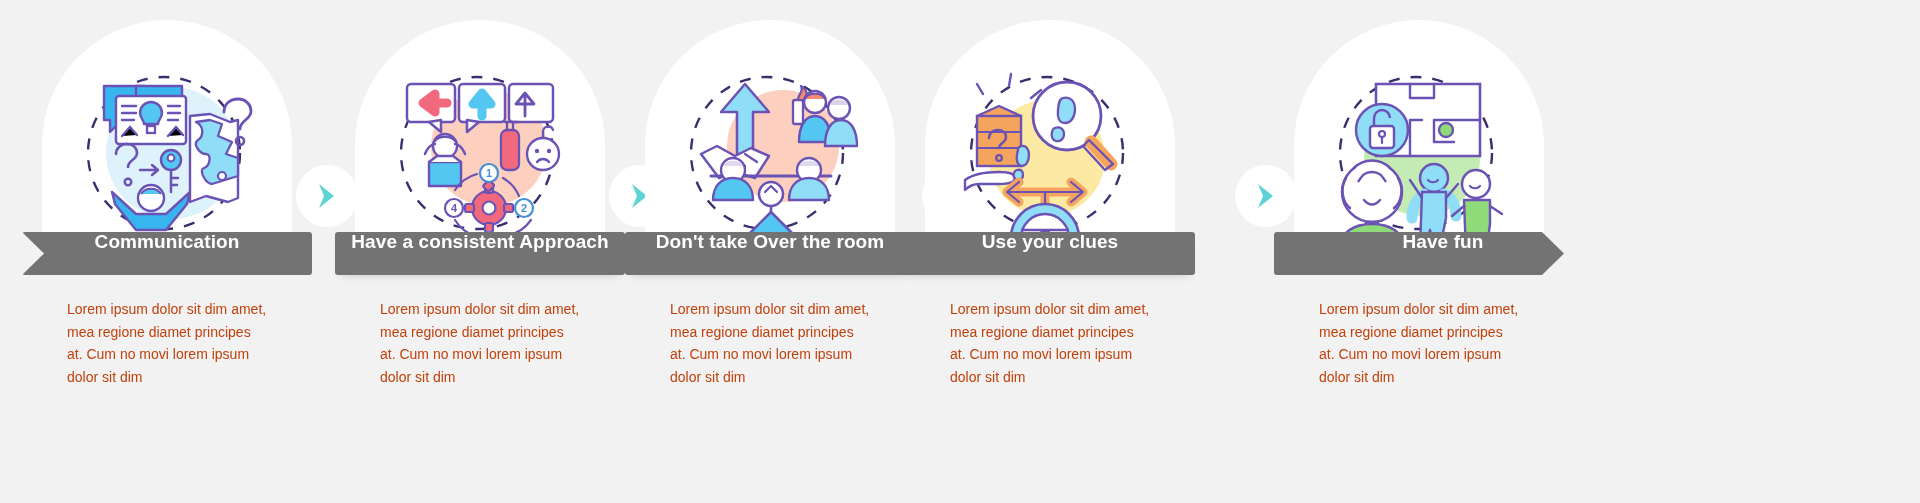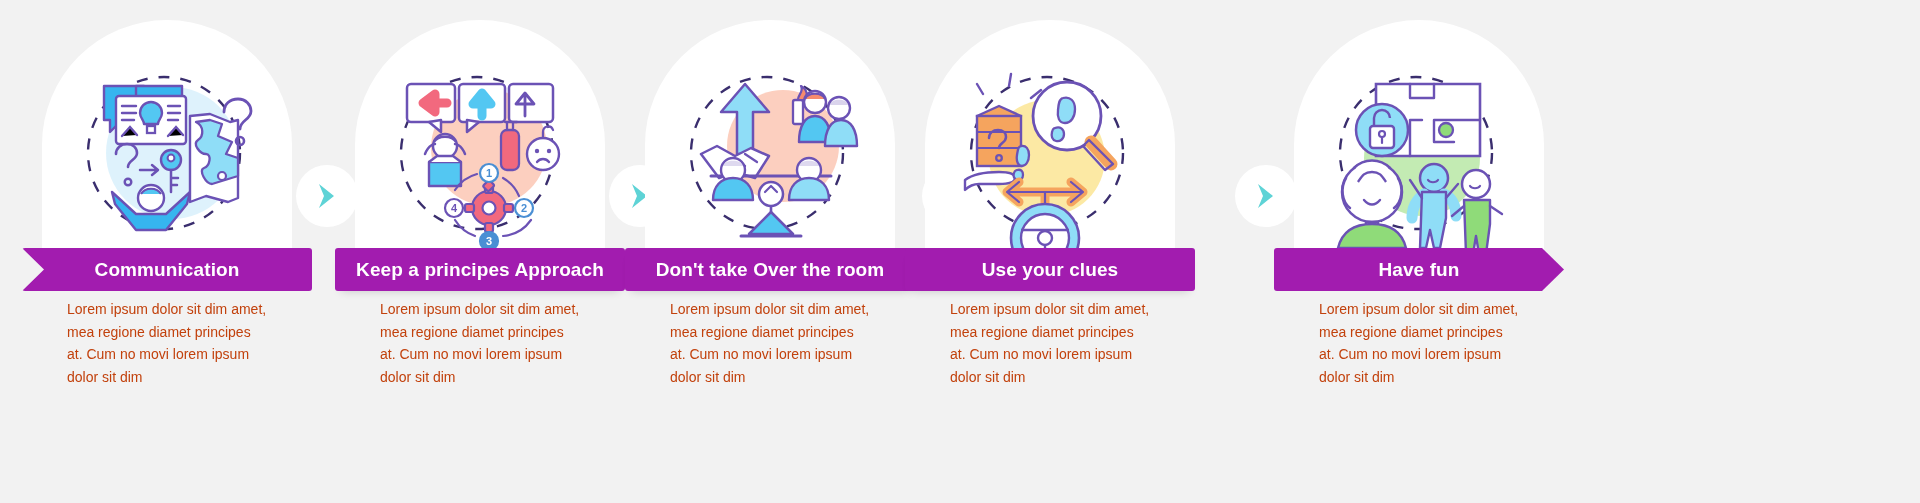--- a/index.html
+++ b/index.html
@@ -40,39 +40,38 @@
   }
   .icon-wrap svg{display:block;width:190px;height:190px;}
 
   
   .banner{
     position:absolute;
     left:0;
     top:212px;
     width:290px;
     height:43px;
-    background:#a21caf;
+    background:#737373;
     color:#ffffff;
     display:flex;
-    align-items:center;
     justify-content:center;
     text-align:center;
     font-weight:bold;
     font-size:19px;
     line-height:20px;
     letter-spacing:.1px;
     border-radius:3px;
     box-shadow:0 6px 10px -6px rgba(0,0,0,.18);
-    margin-top:16px;
   }
   .banner.tail{
     clip-path:polygon(0 0, 290px 0, 290px 43px, 0 43px, 22px 21.5px);
   }
   .banner.head{
     clip-path:polygon(0 0, 268px 0, 290px 21.5px, 268px 43px, 0 43px);
+    padding-left:24px;
   }
   .banner .label{display:block;padding:0 14px;}
 
   
   .desc{
     position:absolute;
     top:278px;
     left:0;
     width:290px;
     font-size:14px;
@@ -208,21 +207,21 @@
           <text x="139" y="154" fill="#4a8fd4">2</text>
           <circle cx="104" cy="183" r="9" fill="#4a8fd4" stroke="#4a8fd4" stroke-width="2.2"></circle>
           <text x="104" y="187" fill="#ffffff">3</text>
           <circle cx="69" cy="150" r="9" fill="#ffffff" stroke="#6b52b5" stroke-width="2.2"></circle>
           <text x="69" y="154" fill="#6b52b5">4</text>
         </g>
         <path d="M118 120a38 38 0 0 1 16 18M146 162a38 38 0 0 1-28 16M90 178a38 38 0 0 1-20-16M70 132a38 38 0 0 1 22-16" fill="none" stroke="#6b52b5" stroke-width="2.2" stroke-linecap="round"></path>
       </svg>
     </div>
     <div class="banner">
-      <span class="label">Keep a principes Approach</span>
+      <span class="label">Have a consistent Approach</span>
     </div>
     <div class="desc">
       <span>Lorem ipsum dolor sit dim amet, mea regione diamet principes at. Cum no movi lorem ipsum dolor sit dim</span>
     </div>
   </div>
 
   <div class="connector" style="left:609px;">
     <svg width="34" height="34" viewBox="0 0 34 34">
       <path d="M9 5l15 12L9 29l5-12z" fill="#5ed3d6"></path>
     </svg>

